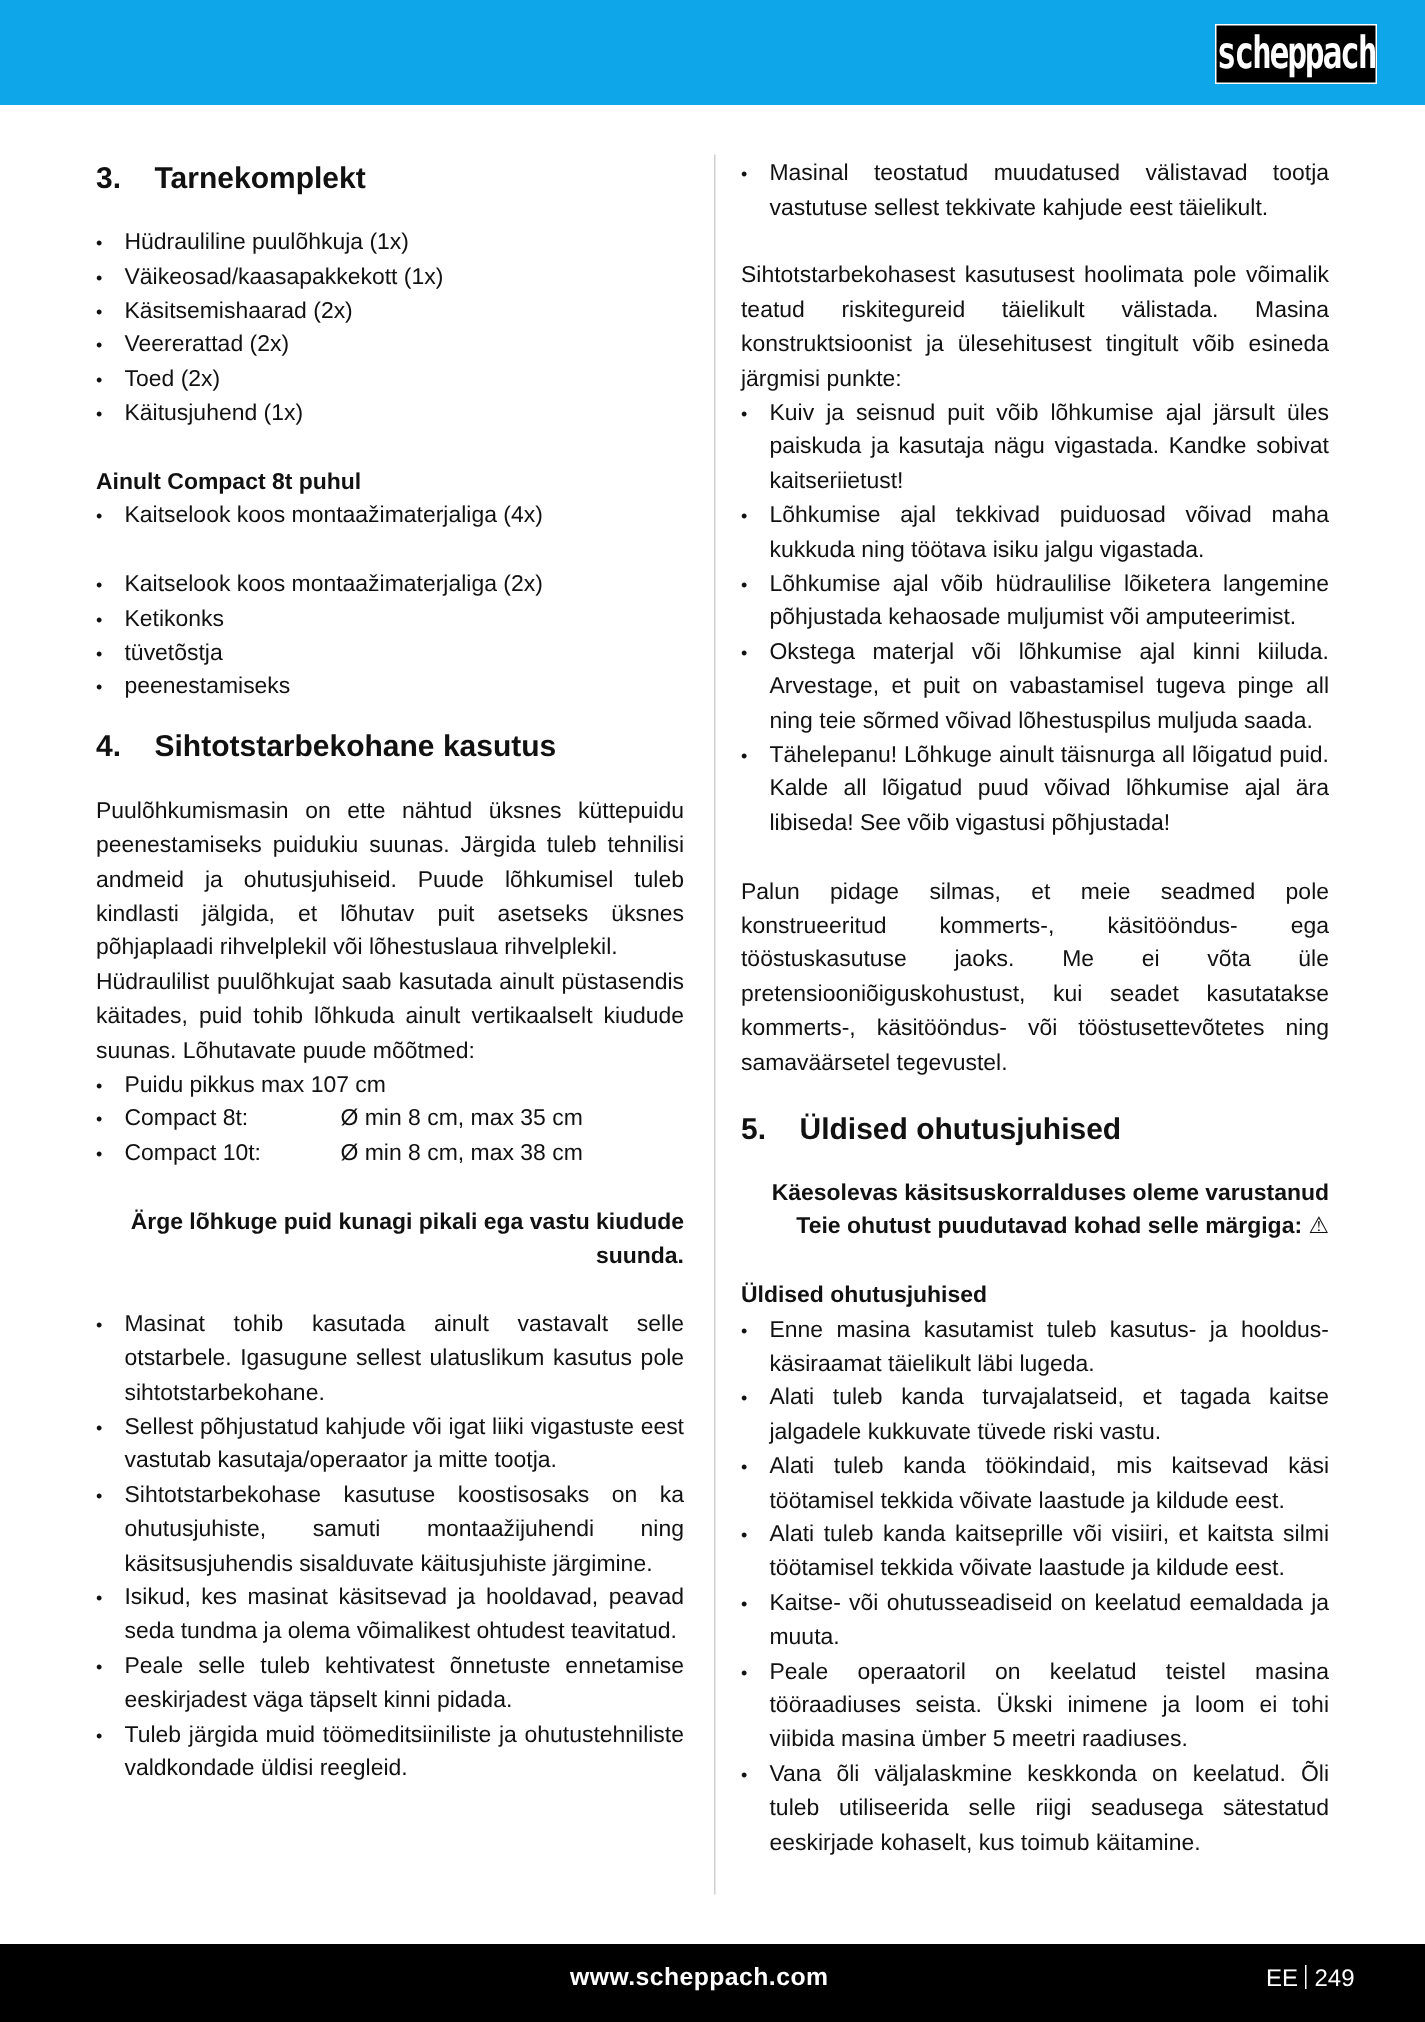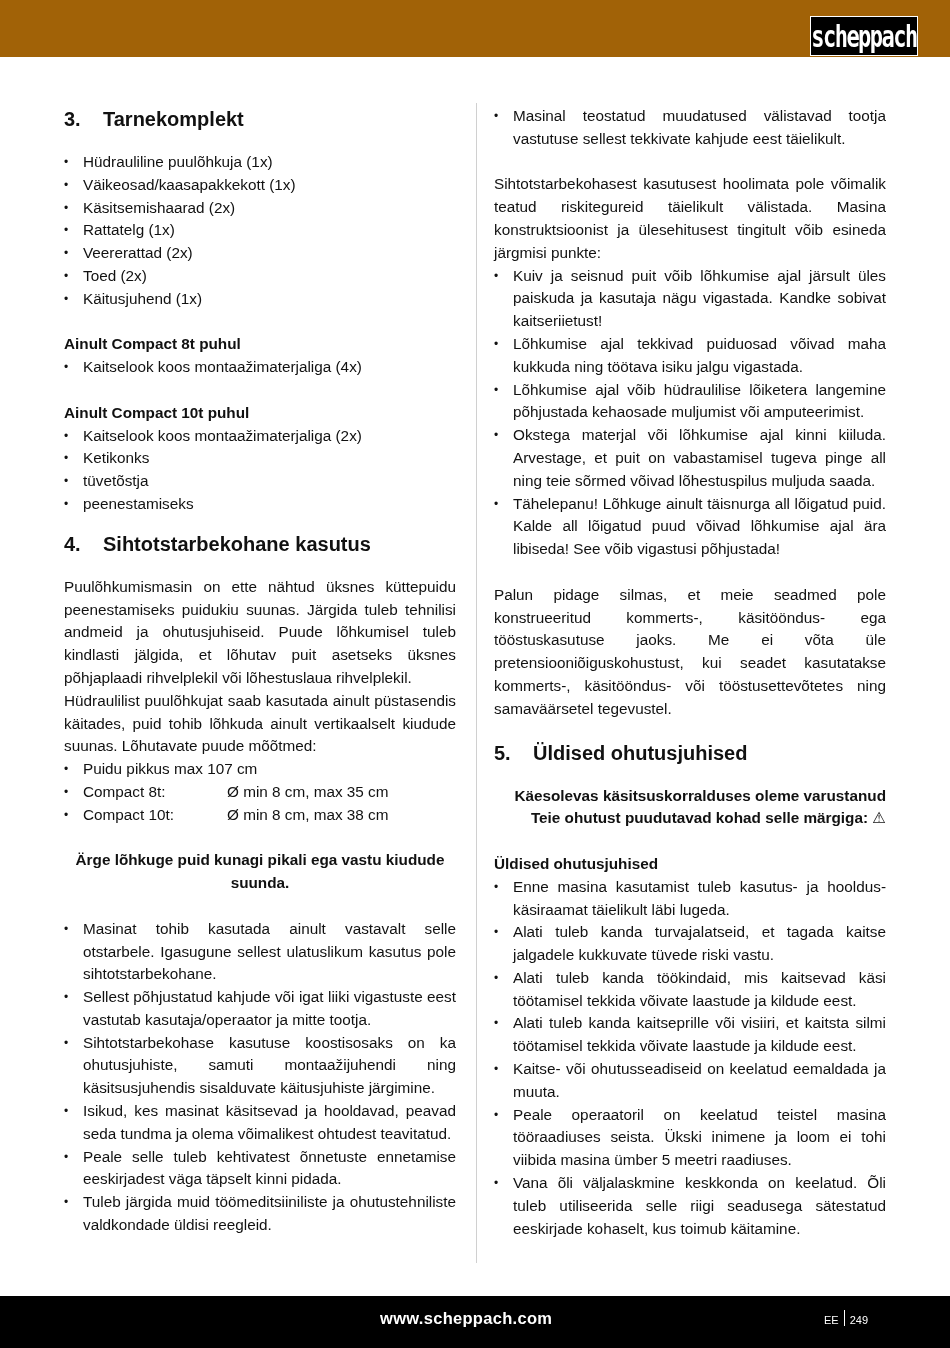--- a/index.html
+++ b/index.html
@@ -2,22 +2,22 @@
 <html><head>
 <meta charset="utf-8">
 <style>
   html, body { margin: 0; padding: 0; }
   body {
     width: 950px; height: 1348px; position: relative; overflow: hidden;
     background: #ffffff; color: #111111;
     font-family: "Liberation Sans", "DejaVu Sans", sans-serif;
   }
   .header-band {
-    position: absolute; left: 0; top: 0; width: 950px; height: 57px;
-    background: #a16207;
+    position: absolute; left: 0; top: 0; width: 950px; height: 70px;
+    background: #0ea5e9;
   }
   .logo {
     position: absolute; left: 810px; top: 16px; width: 108px; height: 40px;
     background: #000; border: 1px solid #fff; box-sizing: border-box;
     display: flex; align-items: center; justify-content: center;
   }
   .logo span {
     color: #fff; font-family: "DejaVu Sans Mono", "Liberation Mono", monospace;
     font-size: 22px; font-weight: bold; letter-spacing: -1.5px;
     transform: scaleY(1.35); display: inline-block;
@@ -49,21 +49,21 @@
   .dim-row { display: flex; align-items: center; }
   .dim-row .lbl { width: 144px; flex: none; }
   .footer {
     position: absolute; left: 0; top: 1296px; width: 950px; height: 68px;
     background: #000; color: #fff;
   }
   .footer .url {
     position: absolute; left: 380px; top: 13px; font-size: 16.5px; font-weight: bold; letter-spacing: 0.3px;
   }
   .footer .page {
-    position: absolute; left: 824px; top: 14px; font-size: 11px; text-align: center;
+    position: absolute; left: 844px; top: 14px; font-size: 16px; text-align: center;
   }
   .footer .sep { display: inline-block; width: 1px; height: 16px; background: #fff; margin: 0 5px; vertical-align: -2px; }
 </style>
 </head>
 <body>
 
 <div class="header-band">
   <div class="logo">
     <span>scheppach</span>
   </div>
@@ -72,32 +72,30 @@
 <div class="col left">
   <h2>
     <span class="num">3.</span>
     <span>Tarnekomplekt</span>
   </h2>
   <div class="gap-h"></div>
   <ul>
     <li>Hüdrauliline puulõhkuja (1x)</li>
     <li>Väikeosad/kaasapakkekott (1x)</li>
     <li>Käsitsemishaarad (2x)</li>
-    <li>Rattatelg (1x)</li>
     <li>Veererattad (2x)</li>
     <li>Toed (2x)</li>
     <li>Käitusjuhend (1x)</li>
   </ul>
   <div class="gap-sm"></div>
   <div class="bold">Ainult Compact 8t puhul</div>
   <ul>
     <li>Kaitselook koos montaažimaterjaliga (4x)</li>
   </ul>
   <div class="gap-sm"></div>
-  <div class="bold">Ainult Compact 10t puhul</div>
   <ul>
     <li>Kaitselook koos montaažimaterjaliga (2x)</li>
     <li>Ketikonks</li>
     <li>tüvetõstja</li>
     <li>peenestamiseks</li>
   </ul>
   <div style="height:14px"></div>
   <h2>
     <span class="num">4.</span>
     <span>Sihtotstarbekohane kasutus</span>
@@ -114,21 +112,21 @@
         </div>
       </li>
     <li>
         <div class="dim-row">
           <span class="lbl">Compact 10t:</span>
           <span>Ø min 8 cm, max 38 cm</span>
         </div>
       </li>
   </ul>
   <div class="gap-sm"></div>
-  <p class="bold" style="text-align:center">Ärge lõhkuge puid kunagi pikali ega vastu kiudude suunda.</p>
+  <p class="bold" style="text-align:right">Ärge lõhkuge puid kunagi pikali ega vastu kiudude suunda.</p>
   <div class="gap-sm"></div>
   <ul>
     <li>Masinat tohib kasutada ainult vastavalt selle otstarbele. Igasugune sellest ulatuslikum kasutus pole sihtotstarbekohane.</li>
     <li>Sellest põhjustatud kahjude või igat liiki vigastuste eest vastutab kasutaja/operaator ja mitte tootja.</li>
     <li>Sihtotstarbekohase kasutuse koostisosaks on ka ohutusjuhiste, samuti montaažijuhendi ning käsitsusjuhendis sisalduvate käitusjuhiste järgimine.</li>
     <li>Isikud, kes masinat käsitsevad ja hooldavad, peavad seda tundma ja olema võimalikest ohtudest teavitatud.</li>
     <li>Peale selle tuleb kehtivatest õnnetuste ennetamise eeskirjadest väga täpselt kinni pidada.</li>
     <li>Tuleb järgida muid töömeditsiiniliste ja ohutustehniliste valdkondade üldisi reegleid.</li>
   </ul>
 </div>

